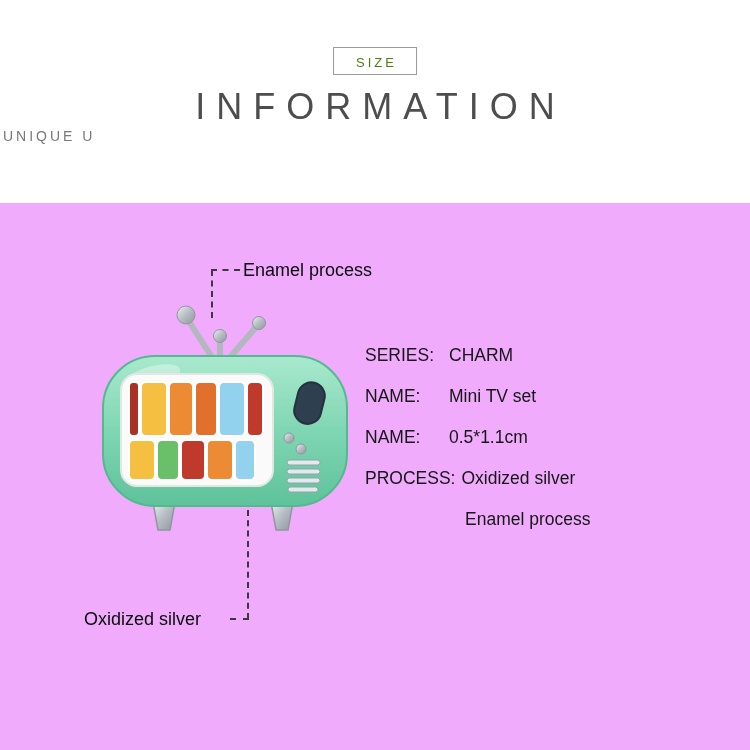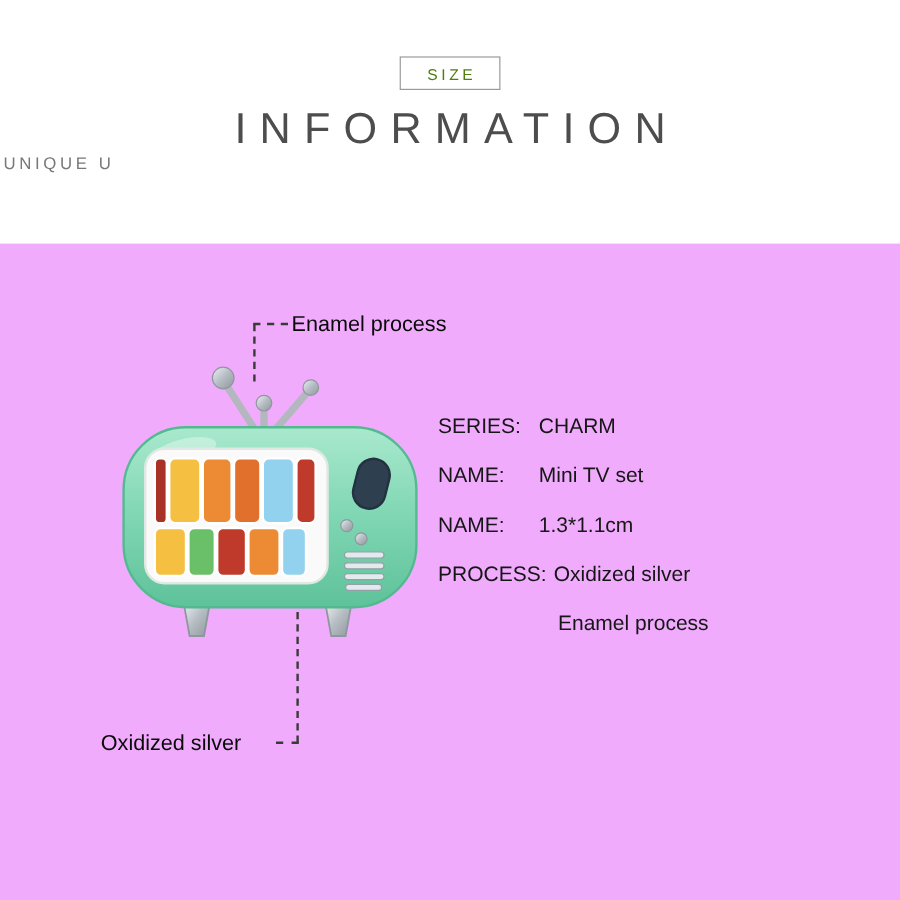--- a/index.html
+++ b/index.html
@@ -136,21 +136,21 @@
       <div class="spec-row">
         <span class="spec-label">SERIES:</span>
         <span class="spec-value">CHARM</span>
       </div>
       <div class="spec-row">
         <span class="spec-label">NAME:</span>
         <span class="spec-value">Mini TV set</span>
       </div>
       <div class="spec-row">
         <span class="spec-label">NAME:</span>
-        <span class="spec-value">1.3*1.1cm</span>
+        <span class="spec-value">0.5*1.1cm</span>
       </div>
       <div class="spec-row">
         <span class="spec-label">PROCESS:</span>
         <span class="spec-value">Oxidized silver</span>
       </div>
       <div class="spec-cont">Enamel process</div>
     </div>
 
   </div>
 </div>

